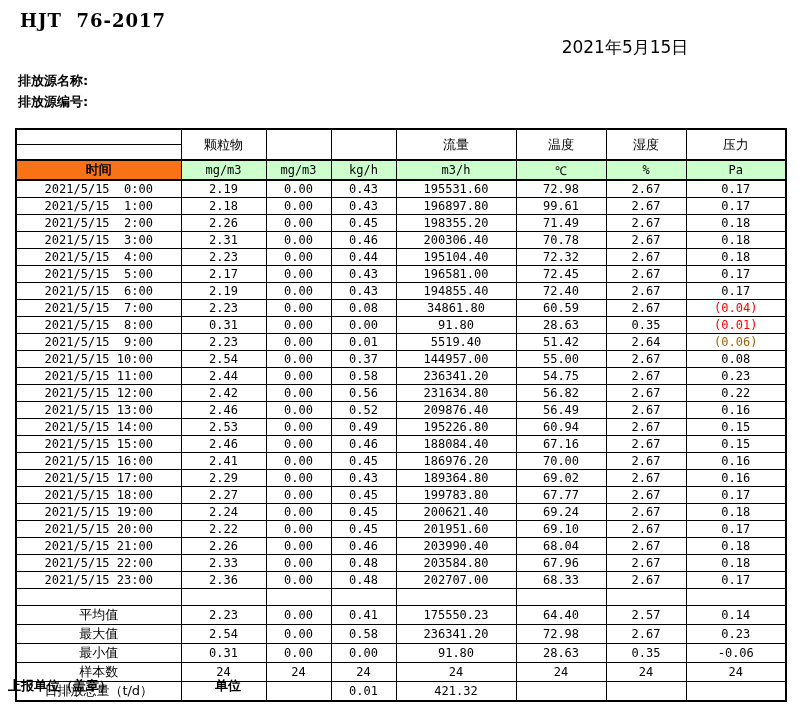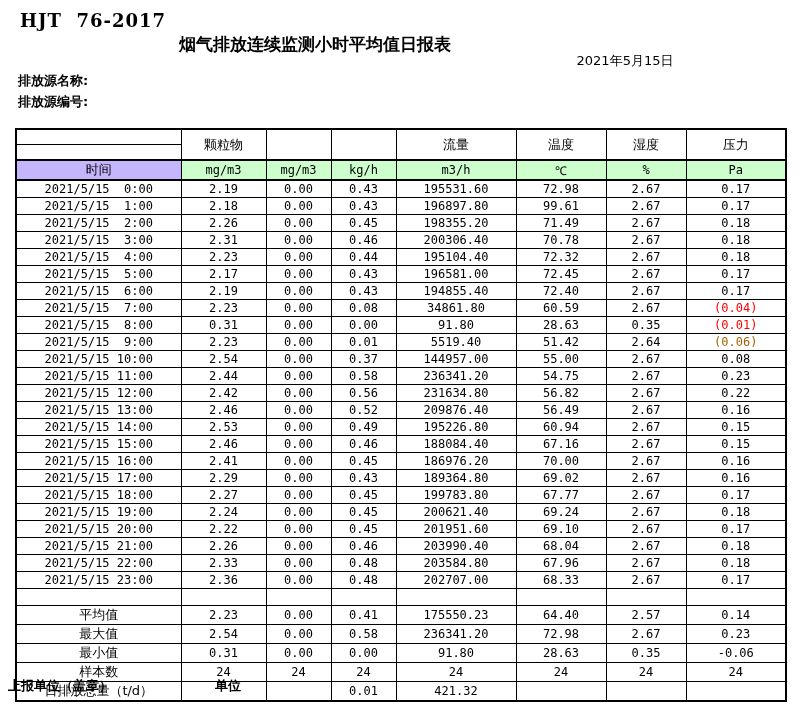--- a/index.html
+++ b/index.html
@@ -2,21 +2,21 @@
 <html><head>
 <meta charset="utf-8">
 <style>
   html,body{margin:0;padding:0;background:#ffffff;}
   #page{position:relative;width:802px;height:706px;background:#ffffff;overflow:hidden;
         font-family:"DejaVu Sans",sans-serif;color:#000;}
   .std-code{position:absolute;left:20px;top:10px;font-family:"DejaVu Serif","Liberation Serif",serif;
         font-weight:bold;font-size:18px;letter-spacing:1px;white-space:pre;}
   .title{position:absolute;left:0;top:33px;width:630px;text-align:center;
         font-weight:bold;font-size:17px;}
-  .date{position:absolute;left:545px;top:52px;width:160px;text-align:center;font-size:13px;}
+  .date{position:absolute;left:545px;top:36px;width:160px;text-align:center;font-size:17px;}
   .src-label{position:absolute;left:18px;font-weight:bold;font-size:13px;}
   .src-name{top:72px;} .src-code{top:93px;}
   table.report{position:absolute;left:15px;top:128px;width:770px;border-collapse:collapse;
         table-layout:fixed;font-family:"DejaVu Sans Mono","Liberation Mono",monospace;font-size:12px;}
   table.report td{border:1px solid #000;height:16px;padding:0;text-align:center;
         overflow:hidden;white-space:pre;vertical-align:middle;}
   table.report{border:2px solid #000;}
   tr.ghdr td{height:14px;font-family:"DejaVu Sans",sans-serif;font-size:13px;}
   tr.unit-row td{border-top:2px solid #000;border-bottom:2px solid #000;font-size:12px;}
   tr.unit-row td.time-hd{font-family:"DejaVu Sans",sans-serif;font-size:13px;}
@@ -26,21 +26,20 @@
   .foot-unit{position:absolute;left:215px;top:677px;font-weight:bold;font-size:13px;}
   col.c1{width:165px;} col.c2{width:85px;} col.c3{width:65px;} col.c4{width:65px;}
   col.c5{width:120px;} col.c6{width:90px;} col.c7{width:80px;} col.c8{width:100px;}
 </style>
 </head>
 <body>
 
 <div id="page">
 
   <div class="std-code">HJT  76-2017</div>
-  <div class="title">烟气排放连续监测小时平均值日报表</div>
   <div class="date">2021年5月15日</div>
   <div class="src-label src-name">排放源名称:</div>
   <div class="src-label src-code">排放源编号:</div>
 
   <table class="report">
     <colgroup>
       <col class="c1">
         <col class="c2">
         <col class="c3">
         <col class="c4">
@@ -57,21 +56,21 @@
         <td rowspan="2"></td>
         <td rowspan="2">流量</td>
         <td rowspan="2">温度</td>
         <td rowspan="2">湿度</td>
         <td rowspan="2">压力</td>
       </tr>
       <tr class="ghdr">
         <td></td>
       </tr>
       <tr class="unit-row">
-        <td class="time-hd" style="background: #c4b5fd;">时间</td>
+        <td class="time-hd" style="background: #f97316; font-weight: bold;">时间</td>
         <td style="background: rgb(204, 255, 204);">mg/m3</td>
         <td style="background: rgb(204, 255, 204);">mg/m3</td>
         <td style="background: rgb(204, 255, 204); text-align: center;">kg/h</td>
         <td style="background: rgb(204, 255, 204);">m3/h</td>
         <td style="background: rgb(204, 255, 204);">℃</td>
         <td style="background: rgb(204, 255, 204);">%</td>
         <td style="background: rgb(204, 255, 204);">Pa</td>
       </tr>
     </tbody>
     <tbody id="body-rows">

